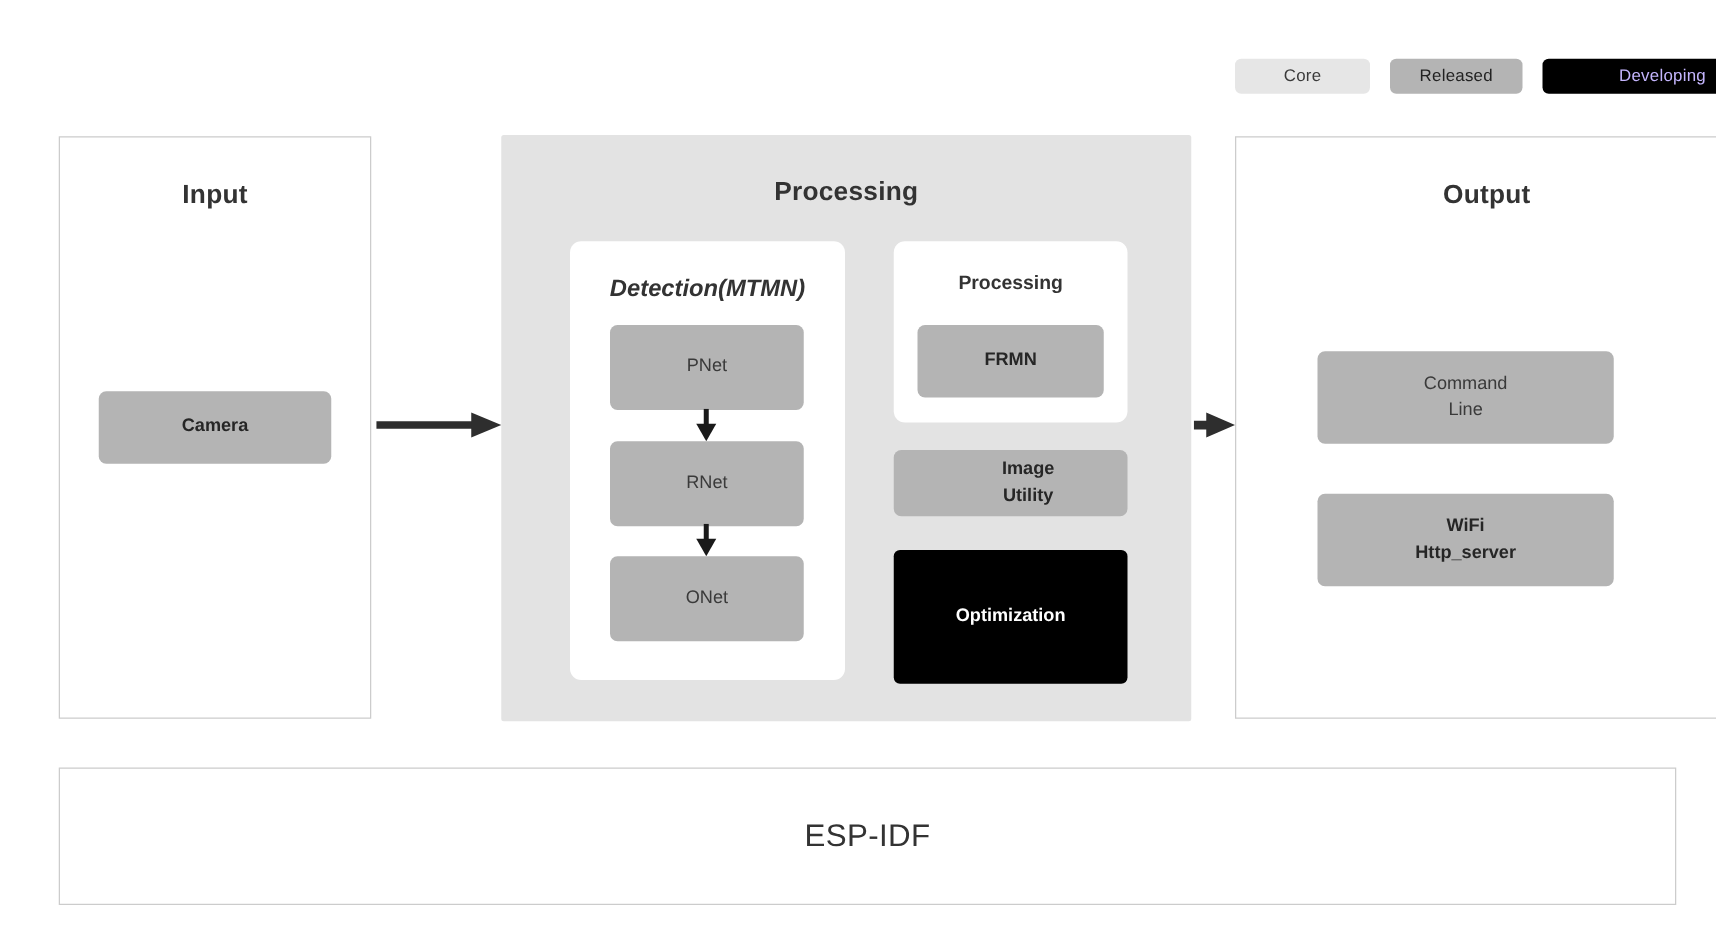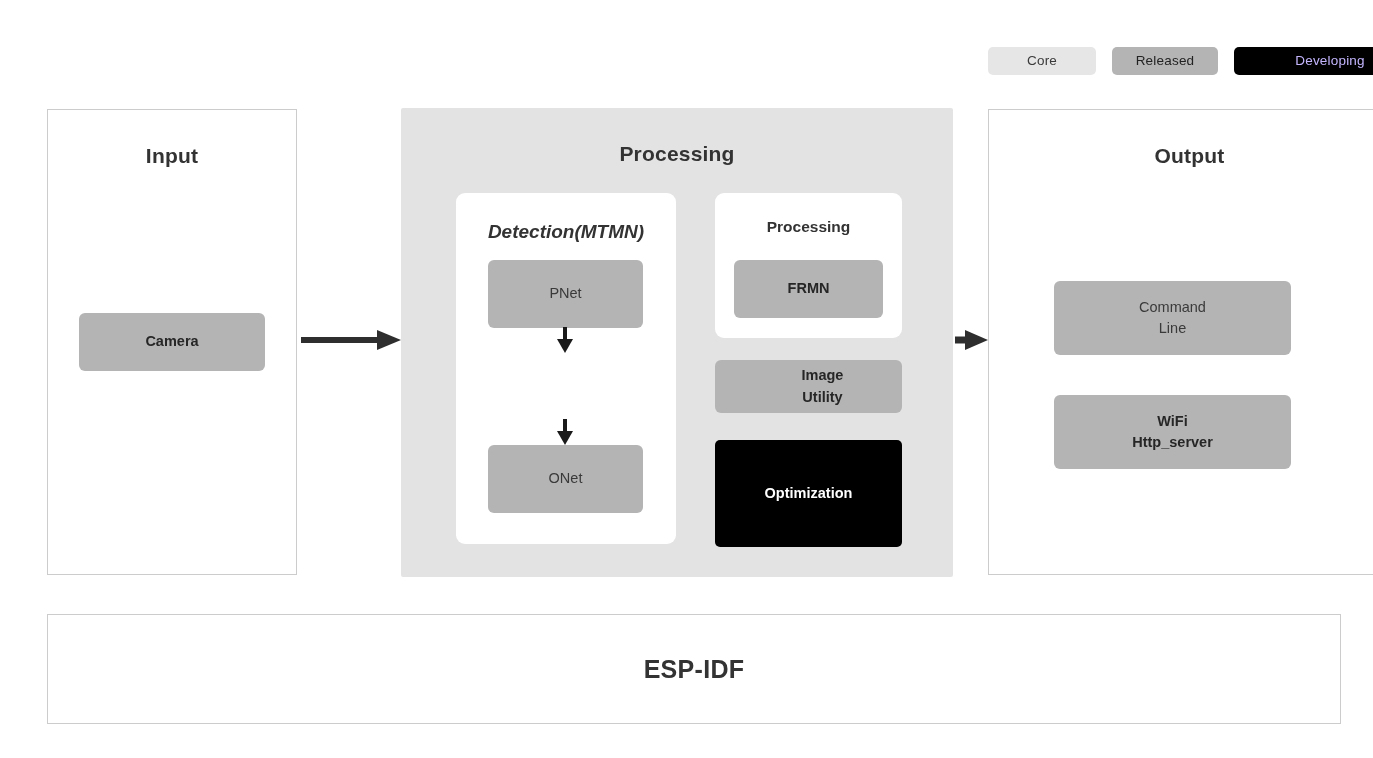--- a/index.html
+++ b/index.html
@@ -184,21 +184,21 @@
     height: 110px;
     background: #ffffff;
     border: 1.5px solid #cccccc;
     box-sizing: border-box;
     display: flex;
     align-items: center;
     justify-content: center;
   }
   #esp-idf-label {
     font-size: 25px;
-    font-weight: bold;
+    font-weight: normal;
     color: #333333;
     letter-spacing: .3px;
   }
 
   
   .arrow-h { position: absolute; }
   #arrow-input-processing { left: 301px; top: 328px; width: 100px; height: 24px; }
   #arrow-processing-output { left: 955px; top: 328px; width: 33px; height: 24px; }
   .arrow-v { position: absolute; width: 24px; height: 26px; }
   #arrow-pnet-rnet { left: 553px; top: 327px; }
@@ -231,20 +231,23 @@
   <div id="processing-panel">
     <div class="panel-title">Processing</div>
   </div>
 
   <div class="subgroup" id="detection-group">
     <div class="subgroup-title">Detection(MTMN)</div>
   </div>
   <div class="gbox" id="pnet-box">
     <span>PNet</span>
   </div>
+  <div class="gbox" id="rnet-box">
+    <span>RNet</span>
+  </div>
   <div class="gbox" id="onet-box">
     <span>ONet</span>
   </div>
 
   <div class="subgroup" id="recognition-group">
     <div class="subgroup-title">Processing</div>
   </div>
   <div class="gbox bold" id="frmn-box">
     <span>FRMN</span>
   </div>

